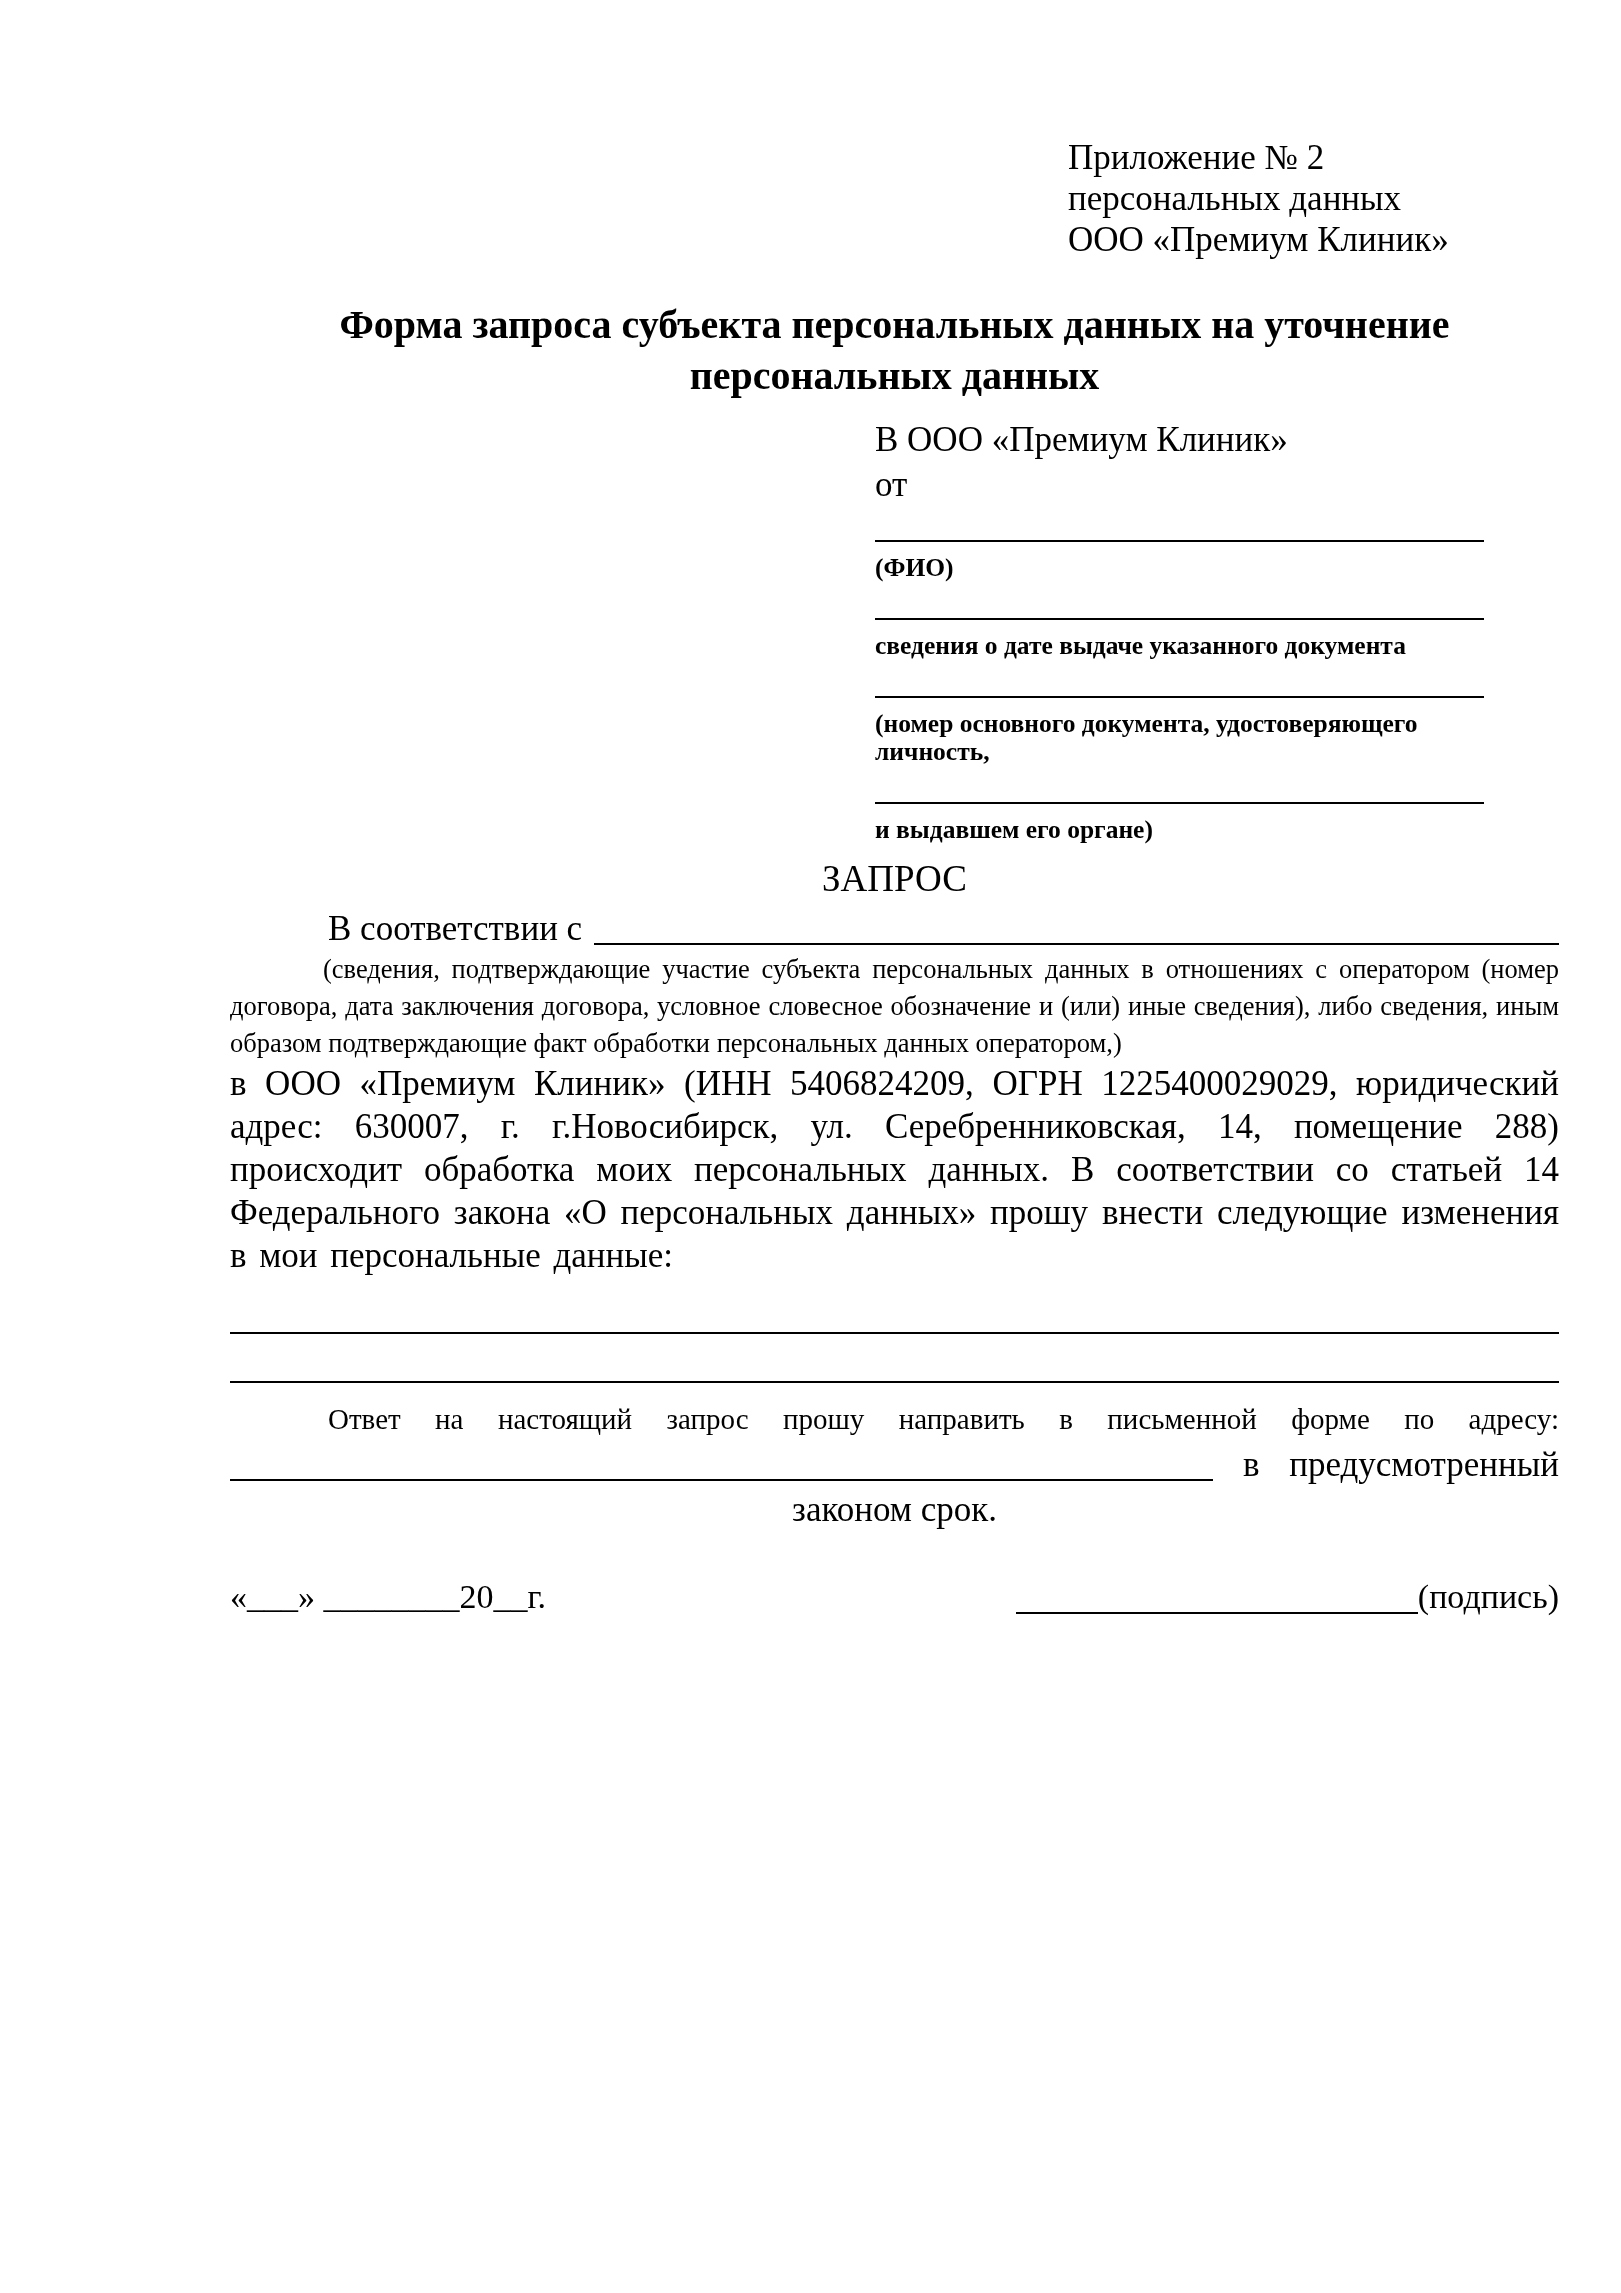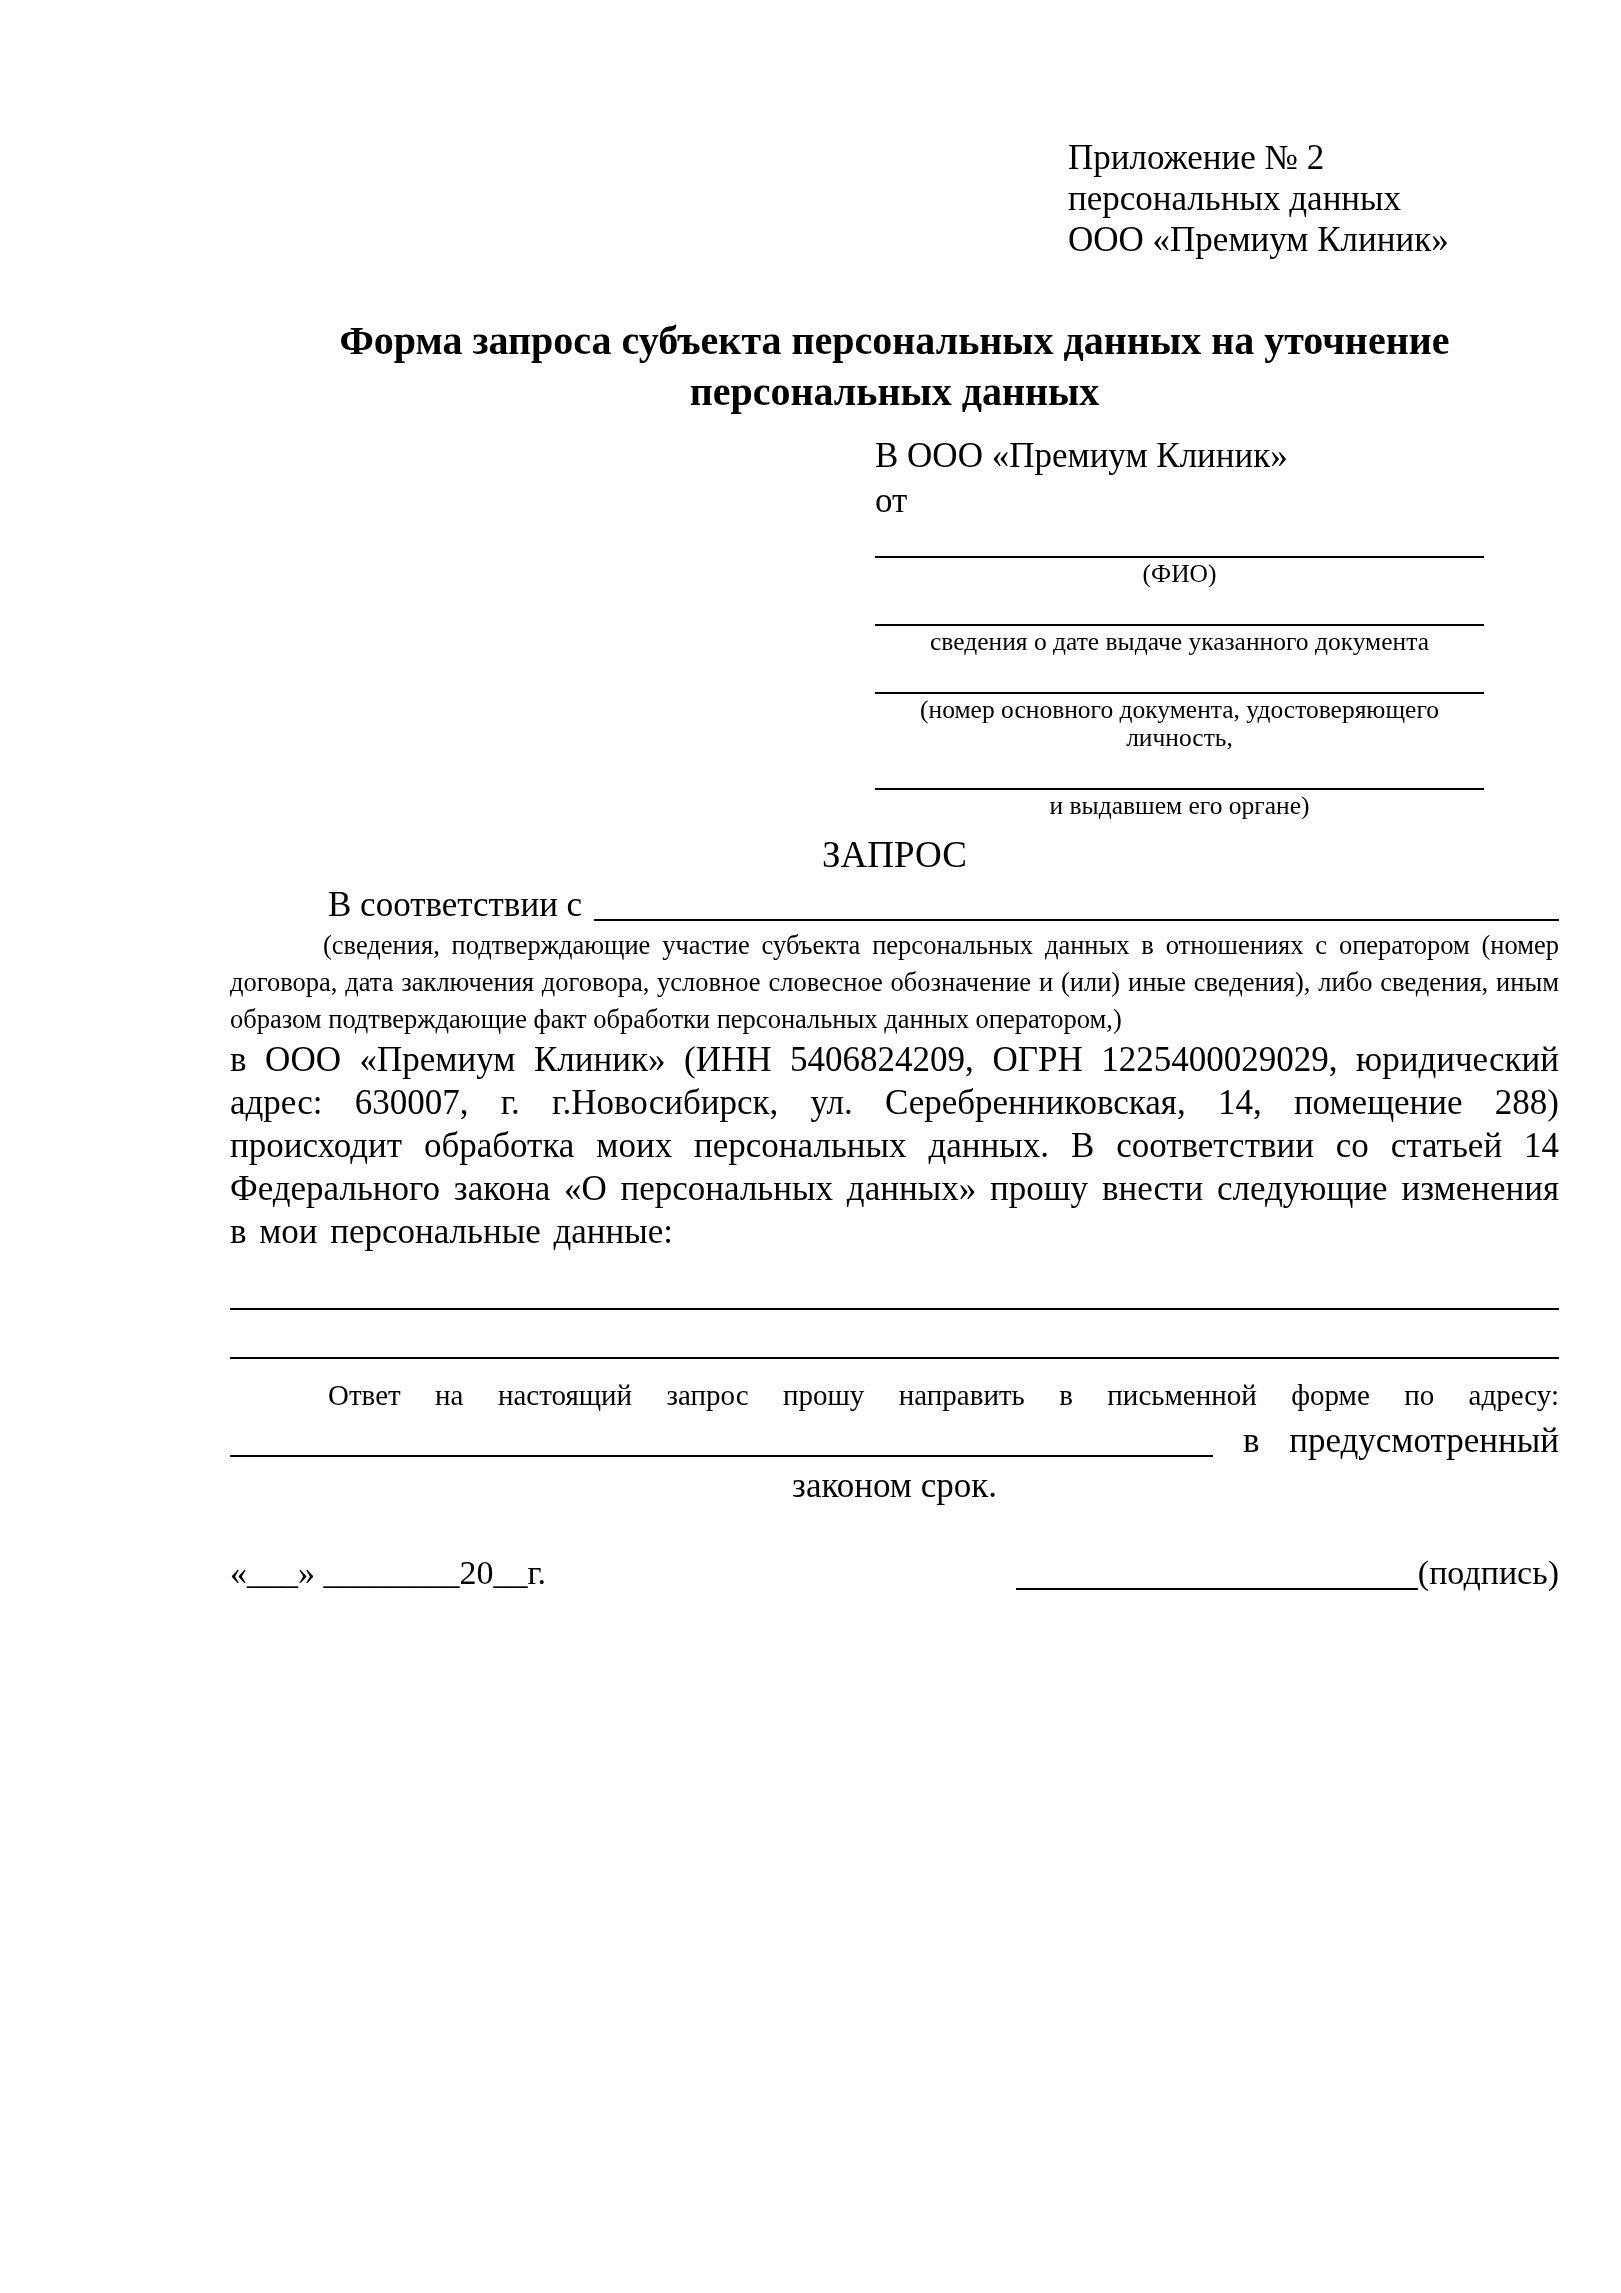--- a/index.html
+++ b/index.html
@@ -18,46 +18,47 @@
     padding: 137px 62px 0 230px;
   }
   
   .appendix {
     margin-left: 838px;
     font-size: 35px;
     line-height: 41px;
   }
   
   .doc-title {
-    margin: 55px auto 0 auto;
+    margin: 39px auto 0 auto;
     max-width: 1225px;
     text-align: center;
     font-weight: bold;
     font-size: 40px;
     line-height: 51px;
   }
   
   .addressee {
     margin-top: 15.7px;
     margin-left: 645px;
     width: 609px;
     font-size: 35px;
     line-height: 45px;
   }
   .field { width: 100%; }
   .blank-line {
     height: 35px;
     border-bottom: 2.9px solid #000;
   }
   .field-caption {
-    text-align: center;
+    text-align: left;
     font-size: 25.5px;
     line-height: 27.4px;
-    margin-top: 2px;
+    margin-top: 12px;
     margin-bottom: 3.9px;
+    font-weight: bold;
   }
   
   .request-heading {
     margin-top: 13.7px;
     text-align: center;
     font-size: 37px;
     line-height: 43px;
   }
   .accordance-row {
     margin-top: 5.9px;

